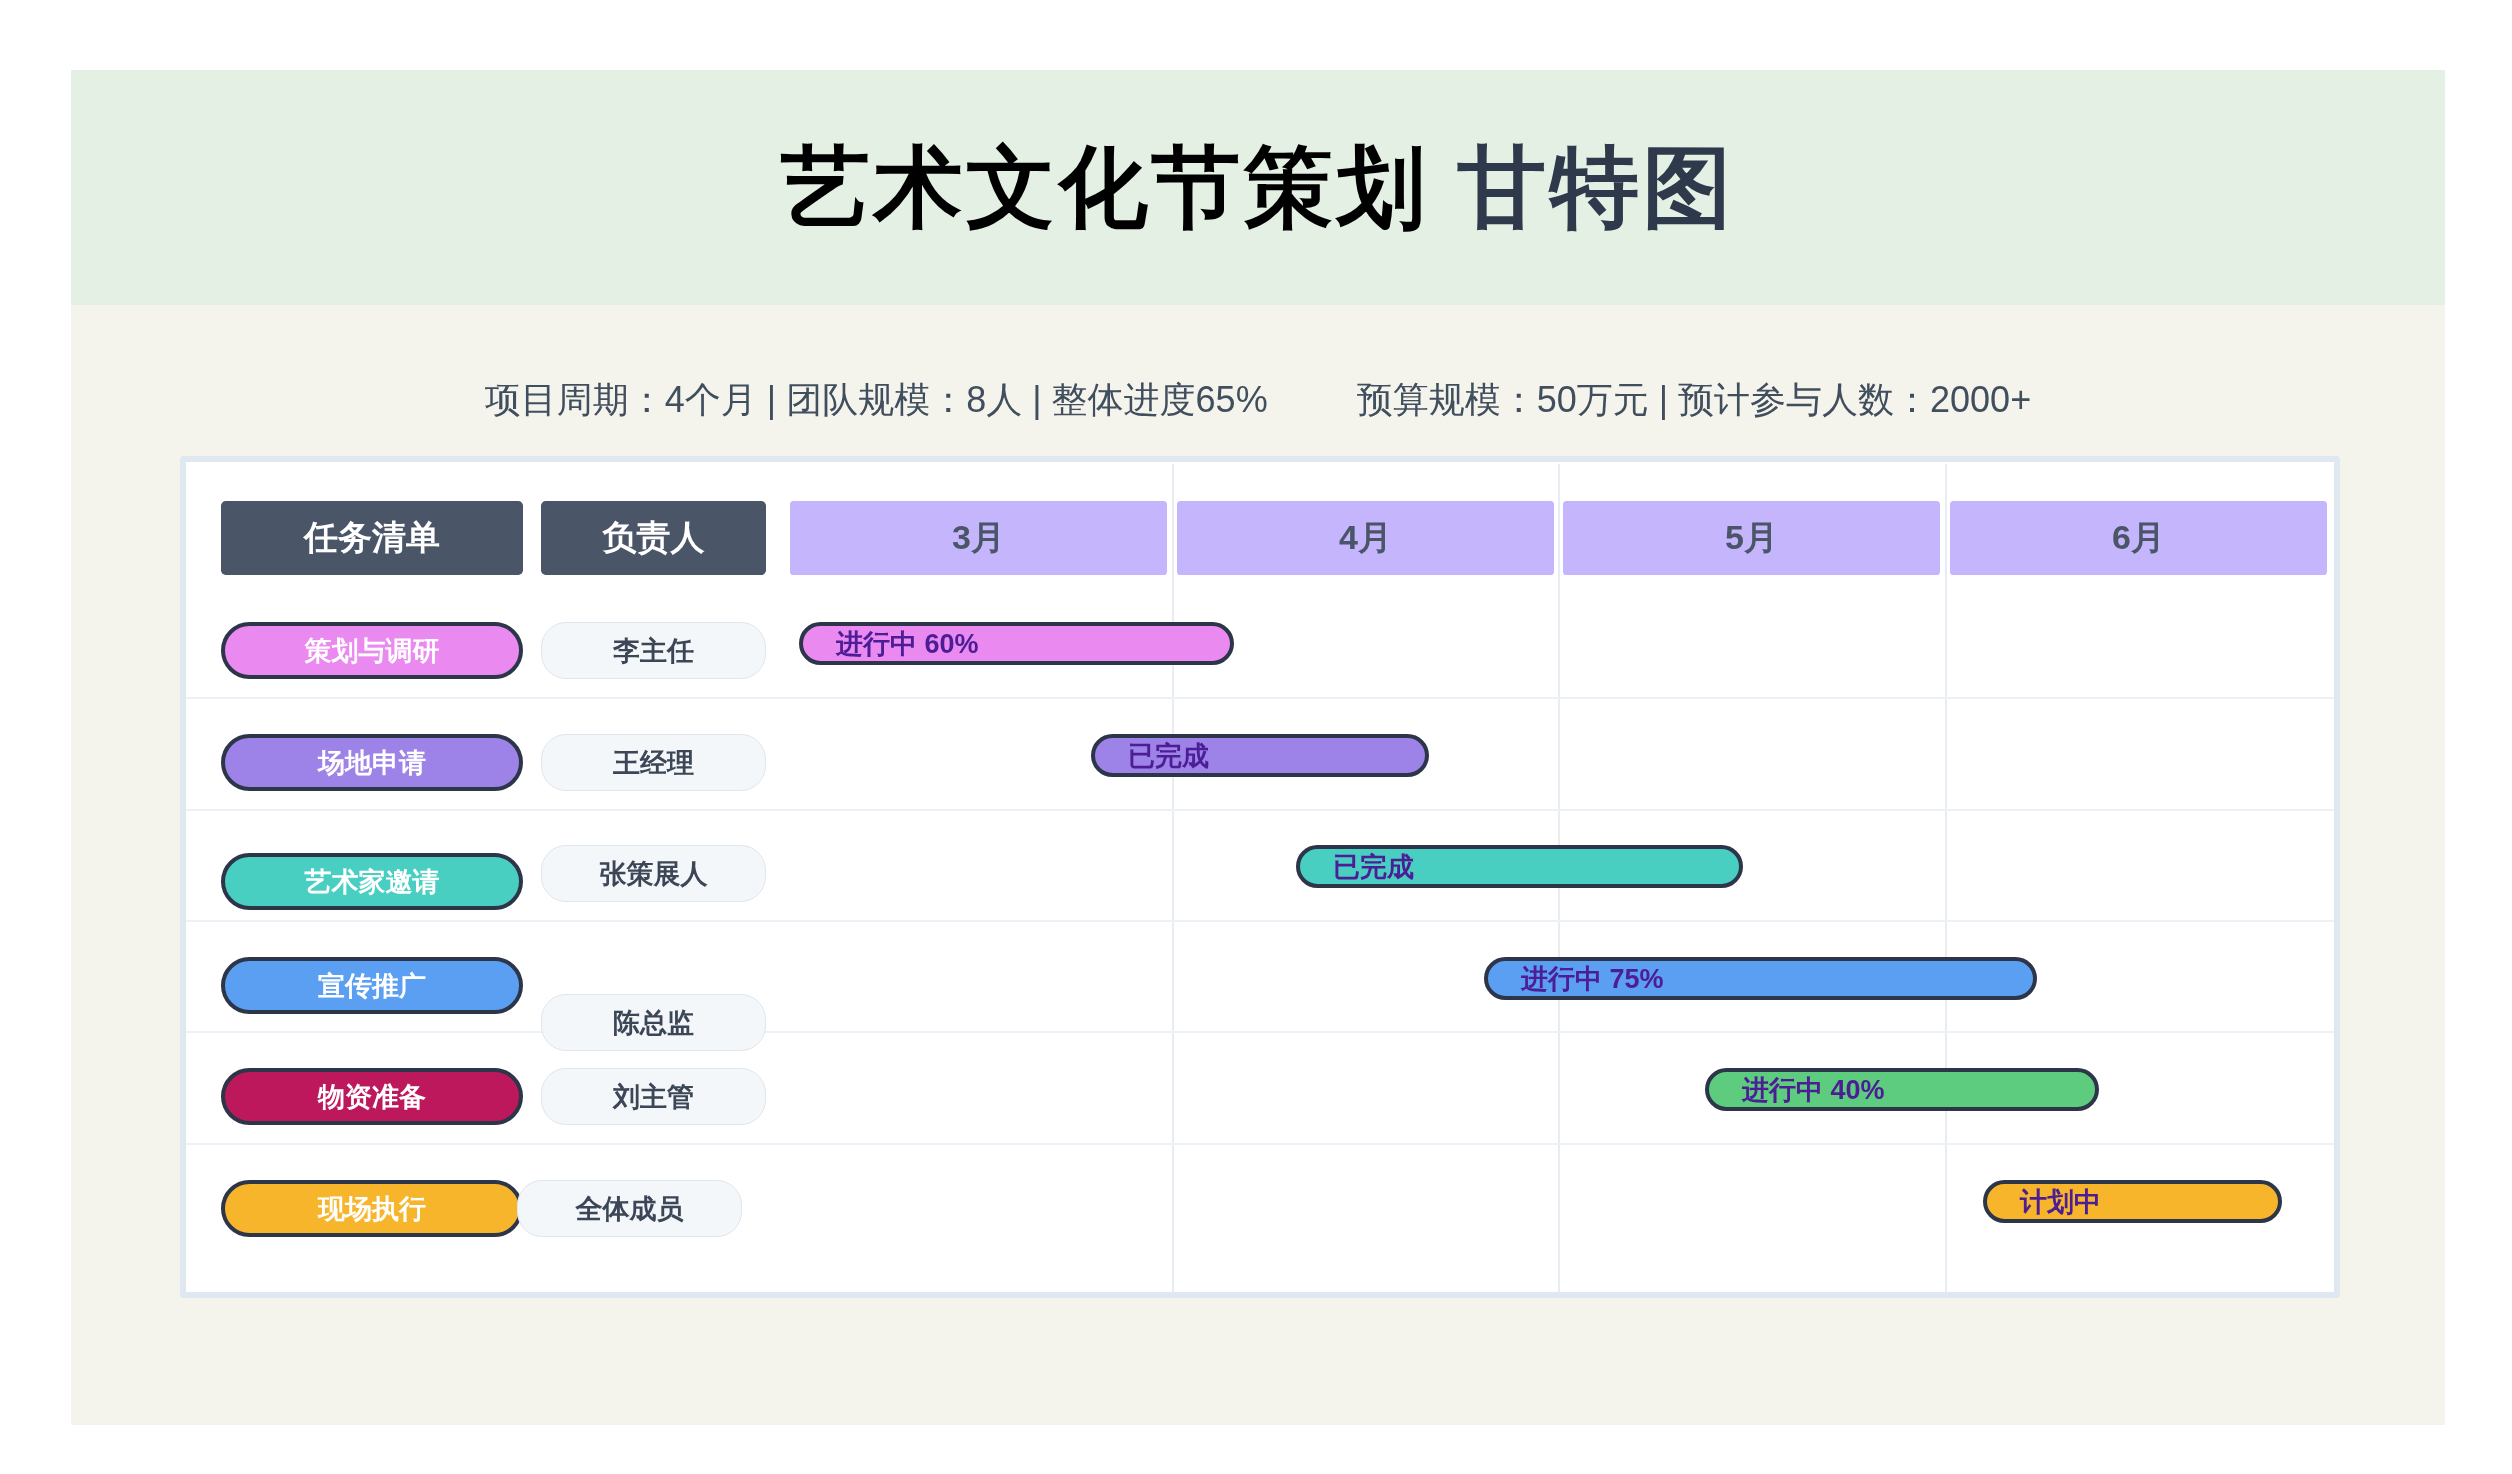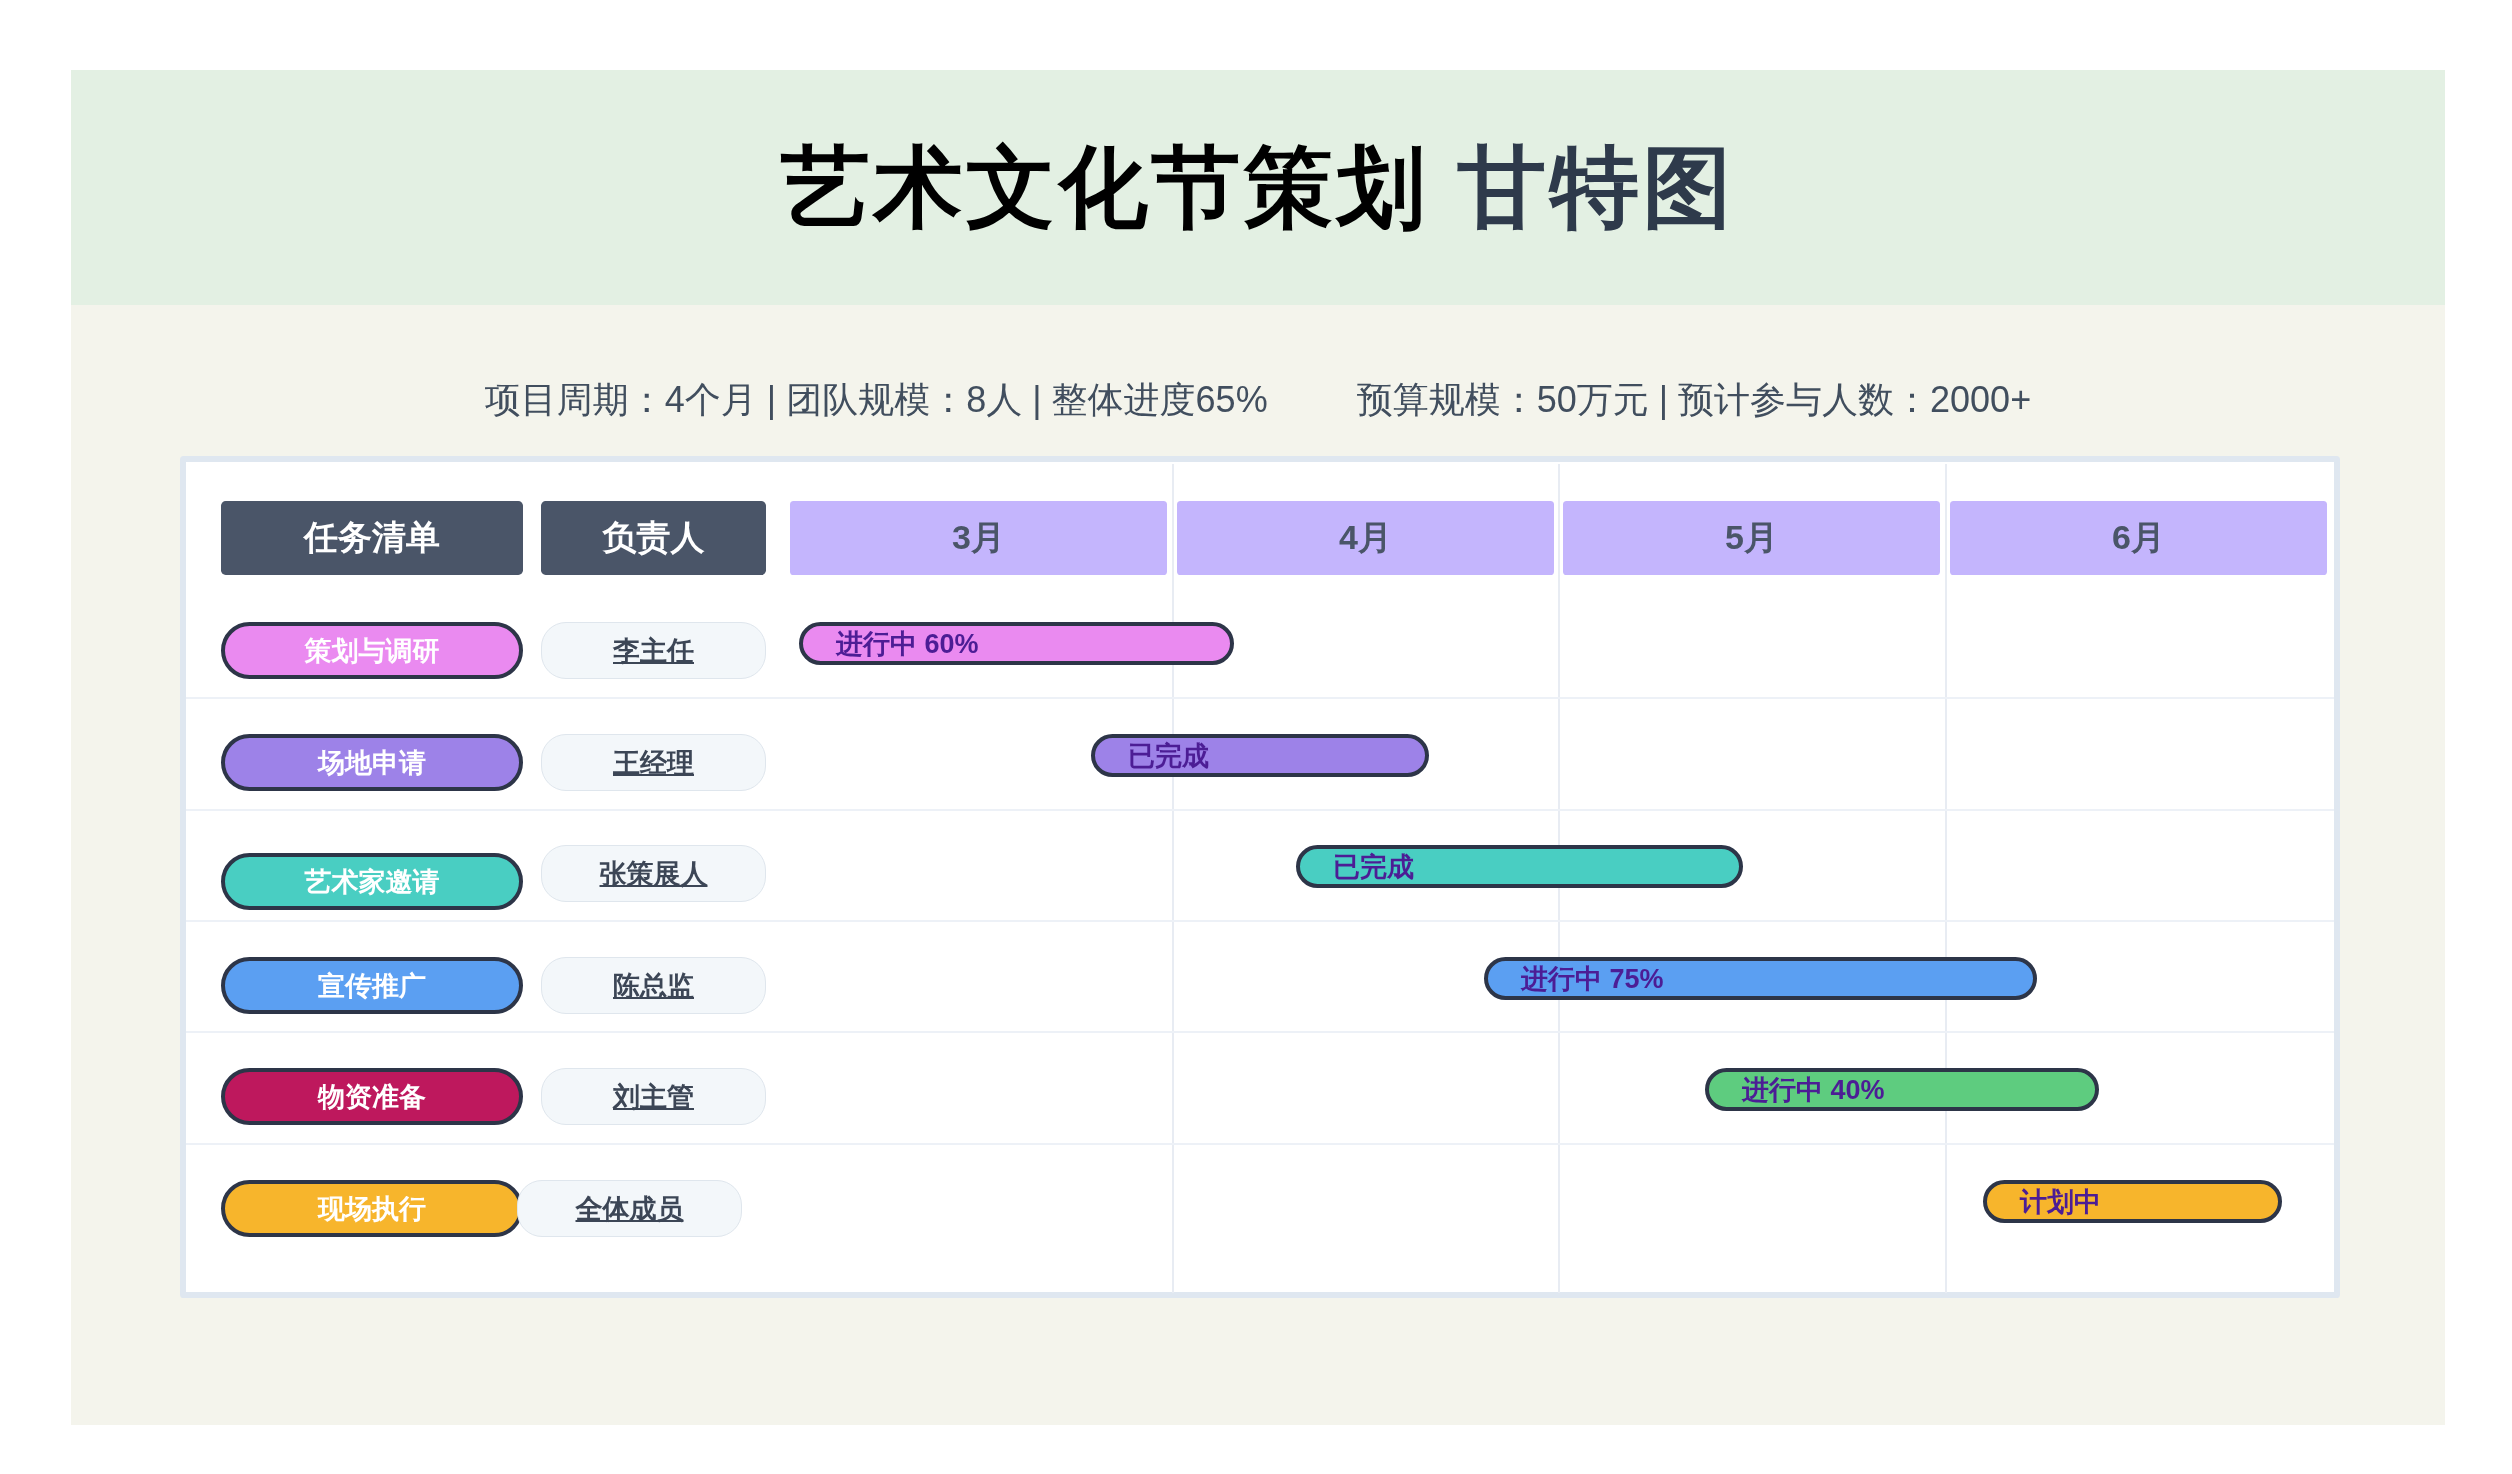--- a/index.html
+++ b/index.html
@@ -25,21 +25,21 @@
   .hcell.light { background:#c4b5fd; color:#4a5568; border-radius:3.6px; }
 
   .gridline { position:absolute; width:1.8px; background:#e8ecf3; }
   .rowline  { position:absolute; height:1.8px; background:#edf1f7; }
 
   .pill { position:absolute; height:57px; border-radius:28.5px; display:flex; align-items:center;
           justify-content:center; font-size:27px; font-weight:700; color:#ffffff;
           border:4.1px solid #2d3548; white-space:nowrap; }
   .owner { position:absolute; height:57px; border-radius:25px; display:flex; align-items:center;
            justify-content:center; font-size:27px; font-weight:700; color:#3c4656;
-           background:#f3f7fa; border:1.8px solid #dfe6ed; white-space:nowrap;text-decoration:underline; }
+           background:#f3f7fa; border:1.8px solid #dfe6ed; white-space:nowrap; }
   .bar { position:absolute; height:43px; border-radius:28.5px; display:flex; align-items:center;
          justify-content:flex-start; padding-left:33px; font-size:27px; font-weight:700;
          color:#4c1d95; border:4.1px solid #2d3548; white-space:nowrap; }
 </style>
 </head>
 <body>
 
 <div id="page">
 
   <div class="band" style="left:71px; top:70px; width:2374px; height:235px;">
@@ -76,21 +76,21 @@
       <div class="pill" style="position:absolute;left:221px; top:622px; width:302px; background:#ea8af0;">策划与调研</div>
       <div class="owner" style="position:absolute;left:541px; top:622px; width:225px;">李主任</div>
       <div class="bar" style="position:absolute;left:799px; top:622px; width:435px; background:#ea8af0;">进行中 60%</div>
       <div class="pill" style="position:absolute;left:221px; top:734px; width:302px; background:#9d82e8;">场地申请</div>
       <div class="owner" style="position:absolute;left:541px; top:734px; width:225px;">王经理</div>
       <div class="bar" style="position:absolute;left:1091px; top:734px; width:338px; background:#9d82e8;">已完成</div>
       <div class="pill" style="position:absolute;left:221px; top:845px; width:302px; background:#49cec2;margin-top:8px;">艺术家邀请</div>
       <div class="owner" style="position:absolute;left:541px; top:845px; width:225px;">张策展人</div>
       <div class="bar" style="position:absolute;left:1296px; top:845px; width:447px; background:#49cec2;">已完成</div>
       <div class="pill" style="position:absolute;left:221px; top:957px; width:302px; background:#5b9ff2;">宣传推广</div>
-      <div class="owner" style="position:absolute;left:541px; top:957px; width:225px;">陈总监</div>
+      <div class="owner" style="position:absolute;left:541px; top:994px; width:225px;">陈总监</div>
       <div class="bar" style="position:absolute;left:1484px; top:957px; width:553px; background:#5b9ff2;">进行中 75%</div>
       <div class="pill" style="position:absolute;left:221px; top:1068px; width:302px; background:#be185d;">物资准备</div>
       <div class="owner" style="position:absolute;left:541px; top:1068px; width:225px;">刘主管</div>
       <div class="bar" style="position:absolute;left:1705px; top:1068px; width:394px; background:#5ecc7f;">进行中 40%</div>
       <div class="pill" style="position:absolute;left:221px; top:1180px; width:302px; background:#f7b52c;">现场执行</div>
       <div class="owner" style="position:absolute;left:517px; top:1180px; width:225px;">全体成员</div>
       <div class="bar" style="position:absolute;left:1983px; top:1180px; width:299px; background:#f7b52c;">计划中</div>
     </div>
 </div>
 

